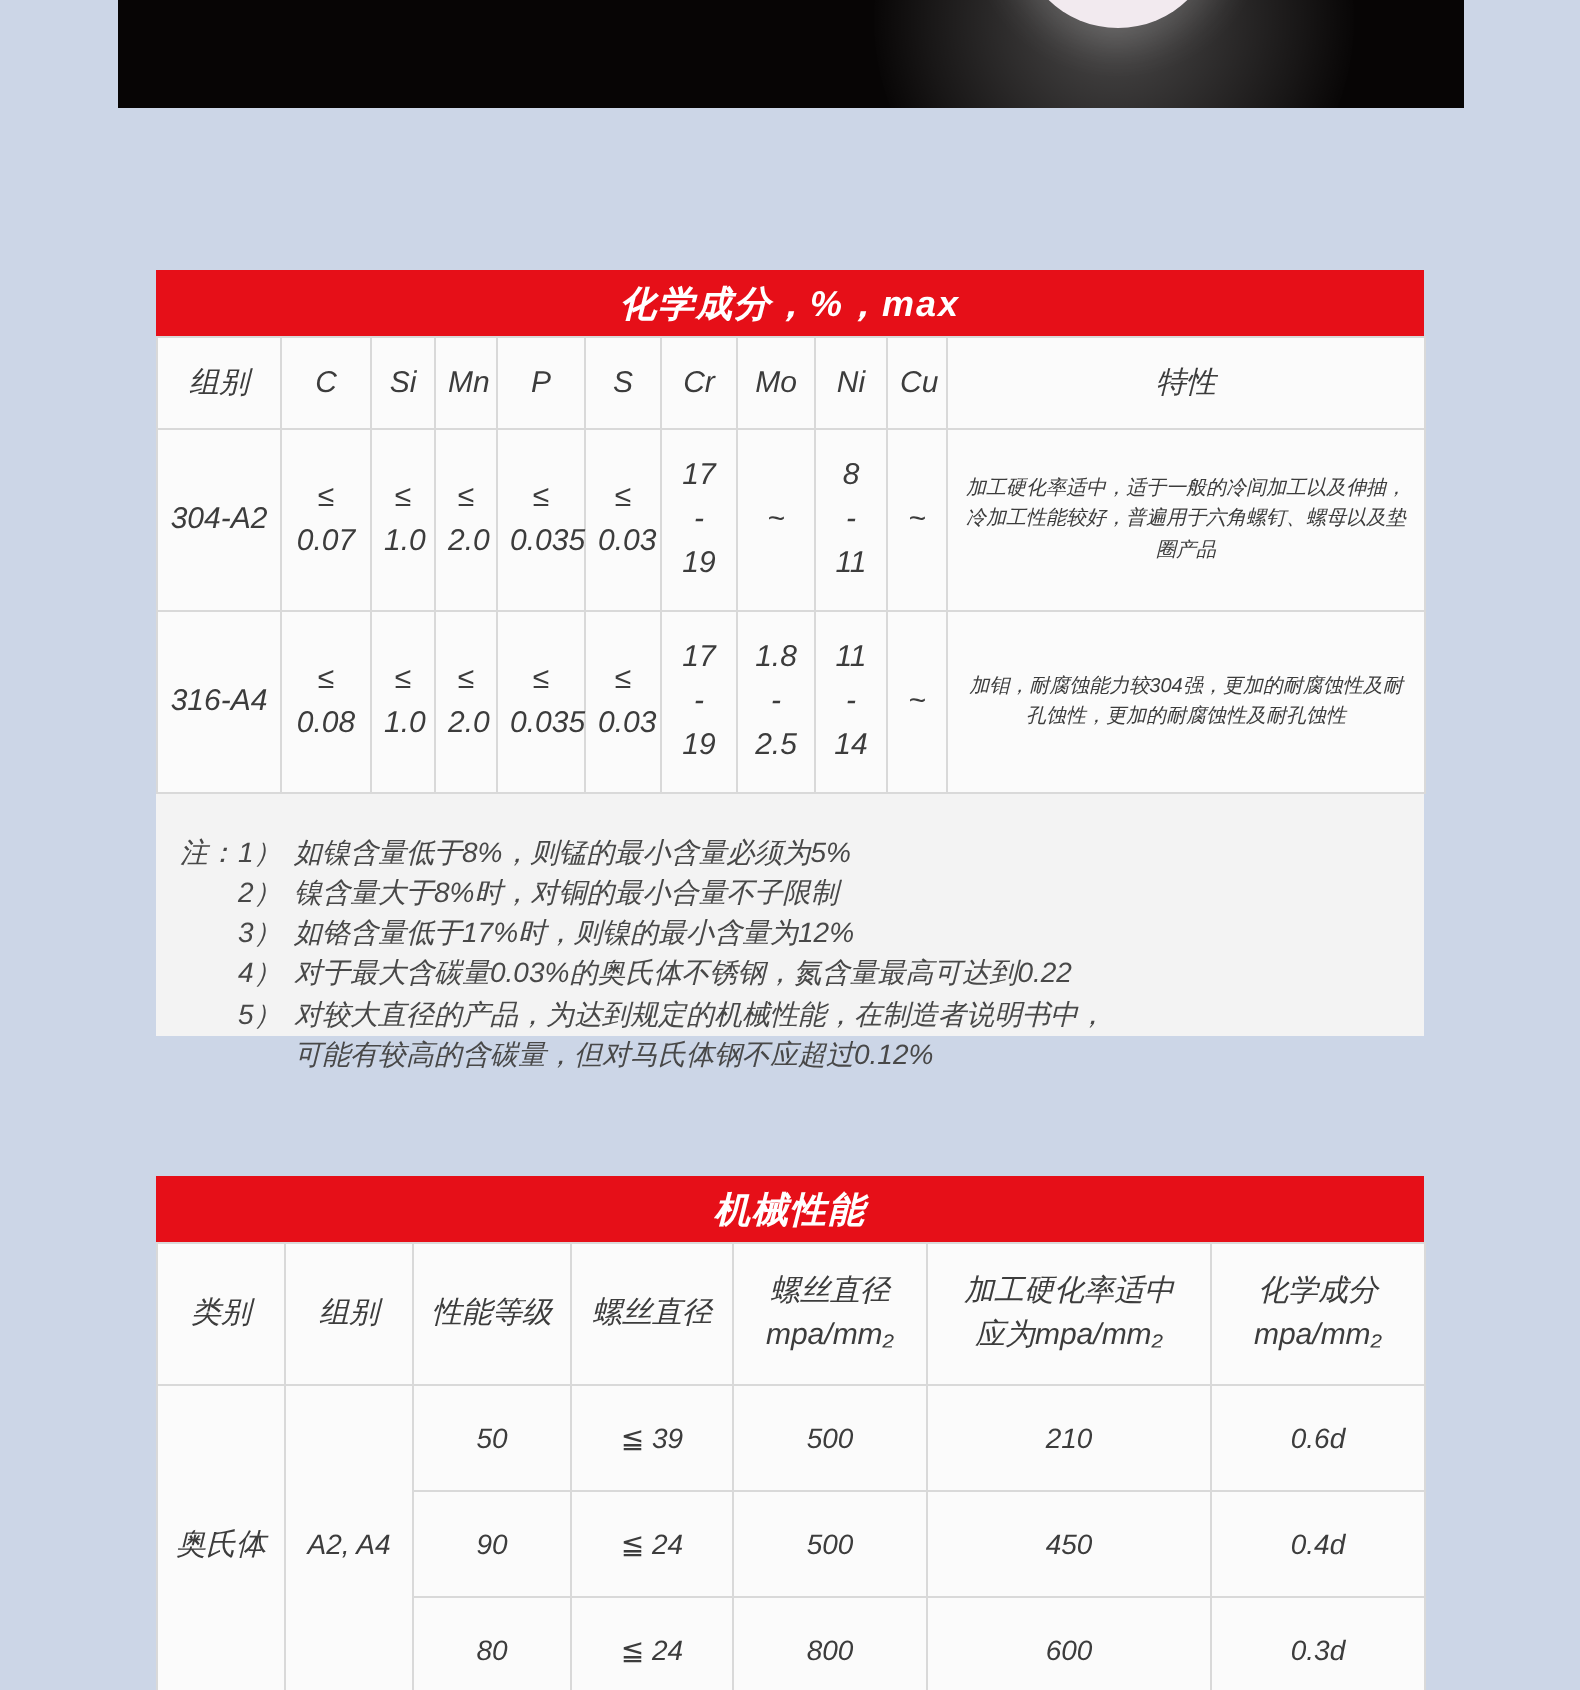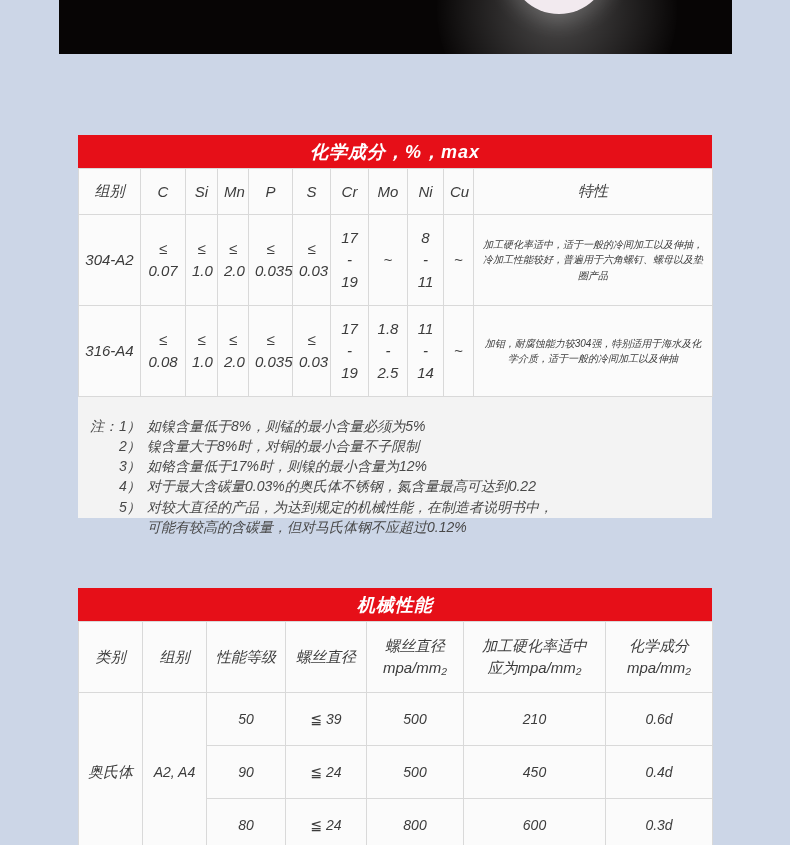--- a/index.html
+++ b/index.html
@@ -185,21 +185,21 @@
             </td>
           <td>
               <div class="lines">11
 -
 14</div>
             </td>
           <td>
               <div class="lines">~</div>
             </td>
           <td class="feature">
-              <div class="lines">加钼，耐腐蚀能力较304强，特别适用于海水及化学介质，适于一般的冷间加工以及伸抽</div>
+              <div class="lines">加钼，耐腐蚀能力较304强，更加的耐腐蚀性及耐孔蚀性，更加的耐腐蚀性及耐孔蚀性</div>
             </td>
         </tr>
       </tbody>
     </table>
 
     <div class="notes">
       <div class="note-row">
         <span class="note-label">注：</span>
         <span class="note-num">1）</span>
         <span class="note-text">如镍含量低于8%，则锰的最小含量必须为5%</span>

